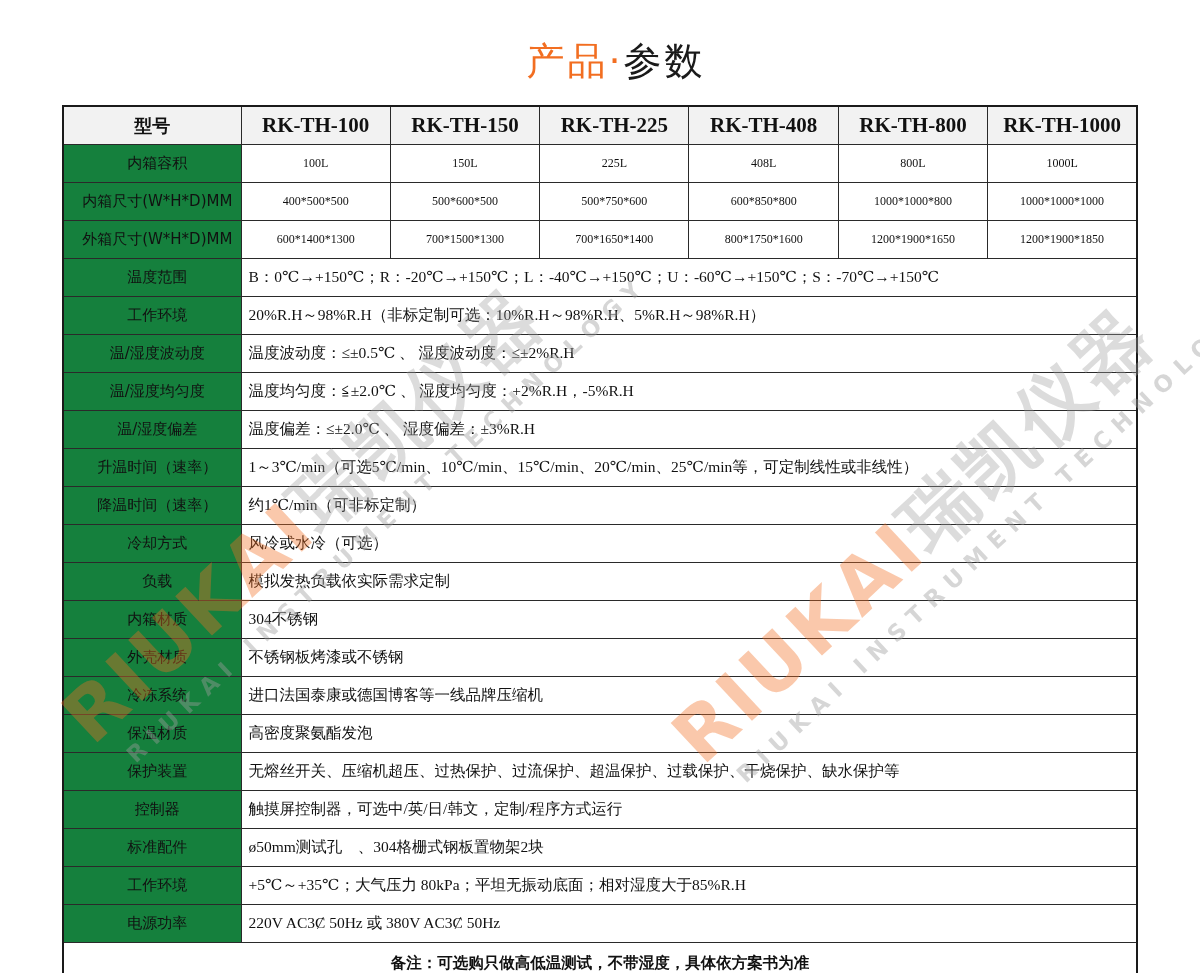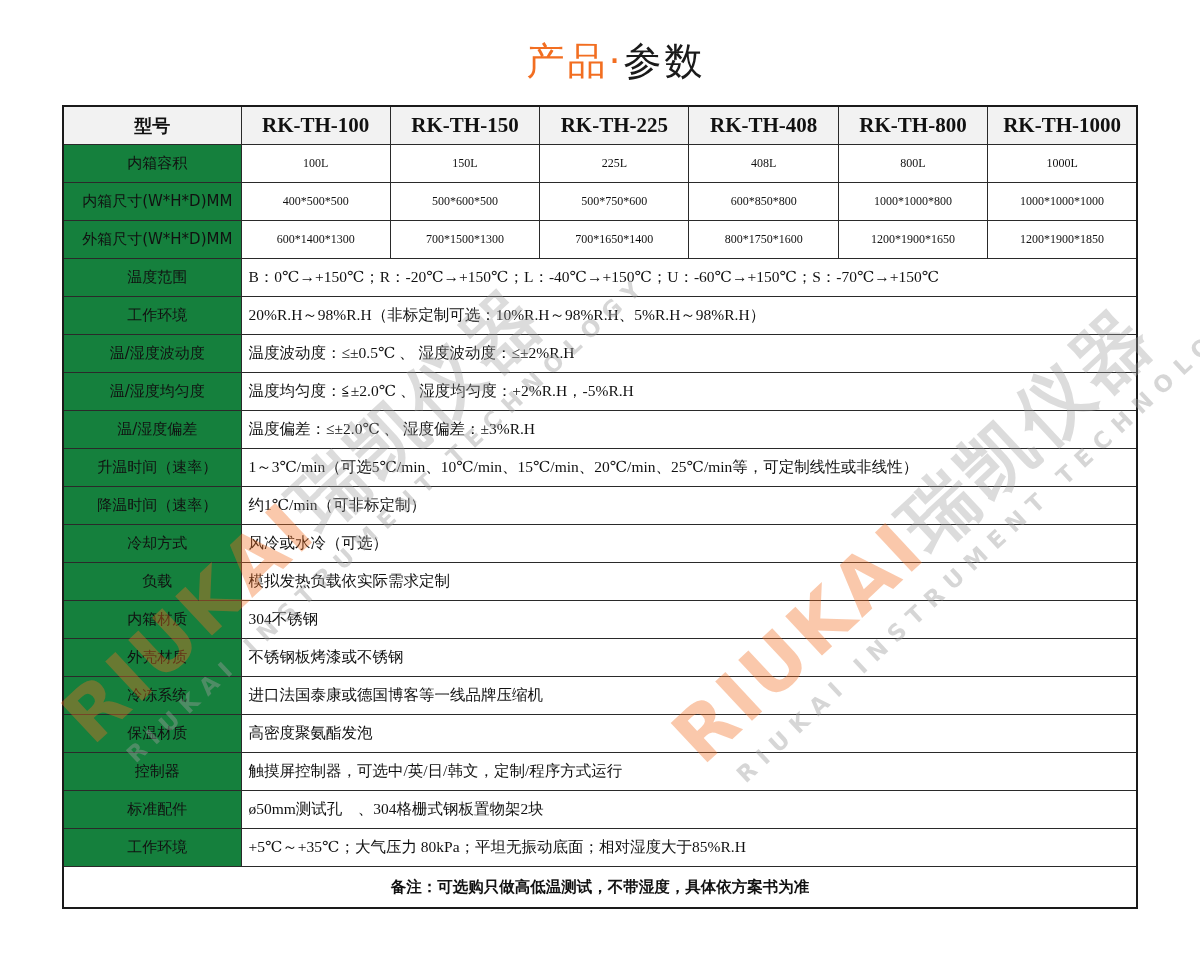--- a/index.html
+++ b/index.html
@@ -158,30 +158,38 @@
     </tr>
     <tr>
       <td class="label">冷冻系统</td>
       <td class="span" colspan="6">进口法国泰康或德国博客等一线品牌压缩机</td>
     </tr>
     <tr>
       <td class="label">保温材质</td>
       <td class="span" colspan="6">高密度聚氨酯发泡</td>
     </tr>
     <tr>
+      <td class="label">保护装置</td>
+      <td class="span" colspan="6">无熔丝开关、压缩机超压、过热保护、过流保护、超温保护、过载保护、干烧保护、缺水保护等</td>
+    </tr>
+    <tr>
       <td class="label">控制器</td>
       <td class="span" colspan="6">触摸屏控制器，可选中/英/日/韩文，定制/程序方式运行</td>
     </tr>
     <tr>
       <td class="label">标准配件</td>
       <td class="span" colspan="6">ø50mm测试孔　、304格栅式钢板置物架2块</td>
     </tr>
     <tr>
       <td class="label">工作环境</td>
       <td class="span" colspan="6">+5℃～+35℃；大气压力 80kPa；平坦无振动底面；相对湿度大于85%R.H</td>
+    </tr>
+    <tr>
+      <td class="label">电源功率</td>
+      <td class="span" colspan="6">220V AC3Ȼ 50Hz 或 380V AC3Ȼ 50Hz</td>
     </tr>
 
     <tr>
       <td class="remark" colspan="7">备注：可选购只做高低温测试，不带湿度，具体依方案书为准</td>
     </tr>
   </tbody>
     </table>
 
   <div class="watermark wm-left">
     <div class="wm-big"><span class="wm-en">RIUKAI</span><span class="wm-cjk">瑞凯仪器</span></div>

